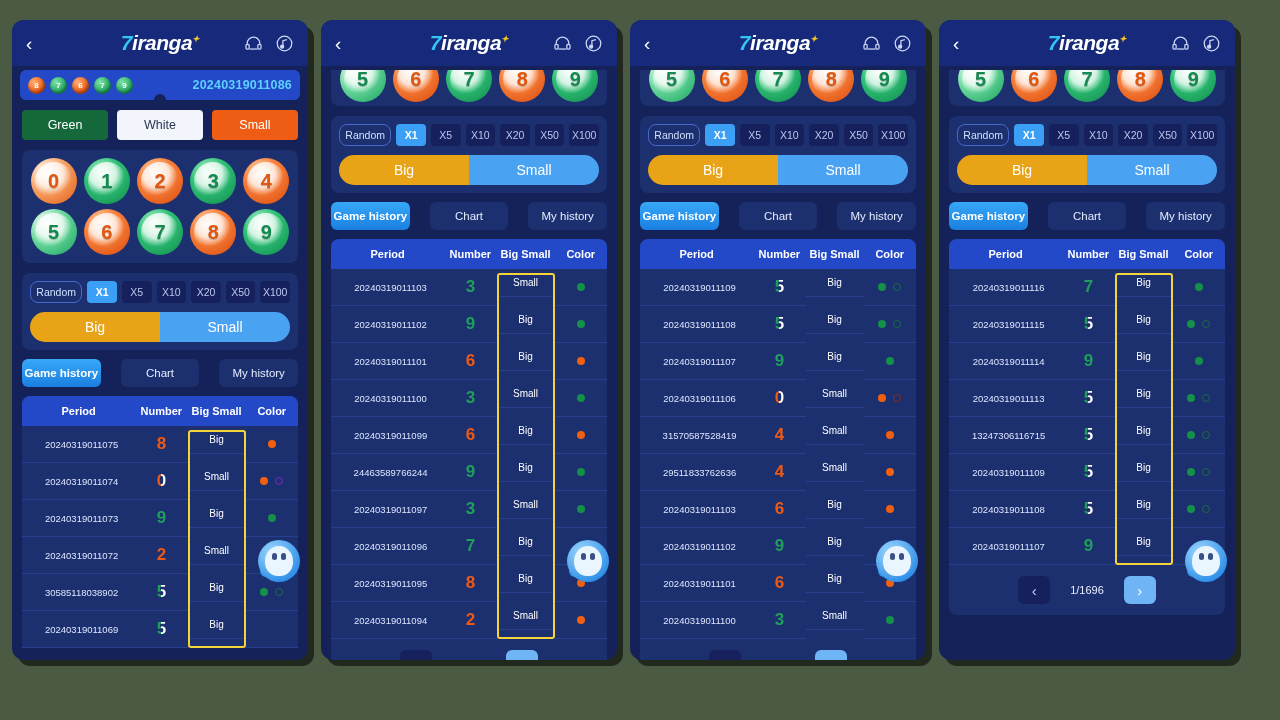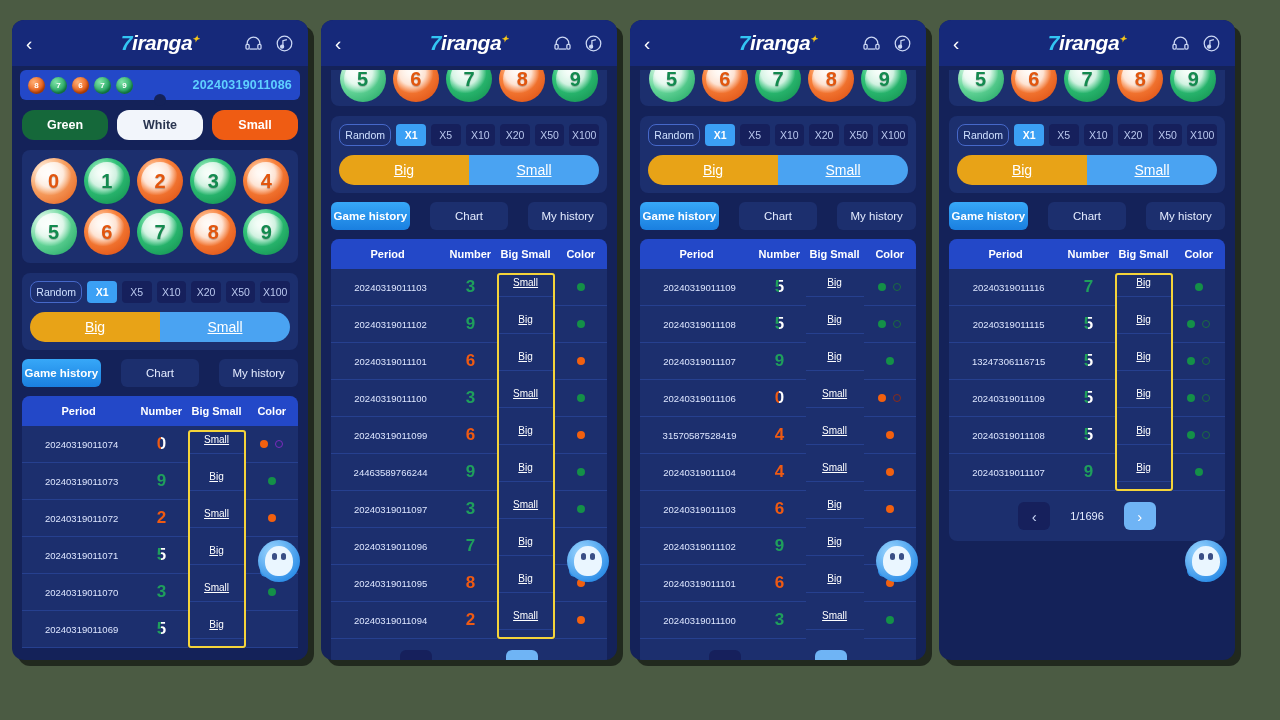--- a/index.html
+++ b/index.html
@@ -53,22 +53,22 @@
   .mb.g { background: radial-gradient(circle at 35% 30%, #7fe3a8, #19a05a 70%); }
   .mb.o { background: radial-gradient(circle at 35% 30%, #ffb077, #e8540a 70%); }
   .periodbar .pnum {
     margin-left: auto; color: #5fd0ff; font-size: 12.5px; font-weight: bold; letter-spacing: .2px;
   }
   .notch { position: absolute; bottom: -6px; left: 50%; width: 12px; height: 12px;
            background: #142259; border-radius: 50%; transform: translateX(-50%); }
 
   
   .colorrow { display: flex; gap: 9px; padding: 10px 10px 0; }
-  .cbtn { flex: 1; height: 30px; border-radius: 12px; display: flex; align-items: center;
-          justify-content: center; font-size: 12.5px; cursor: pointer; font-weight: bold; }
+  .cbtn { flex: 1; height: 30px; border-radius: 4px; display: flex; align-items: center;
+          justify-content: center; font-size: 12.5px; cursor: pointer; }
   .cbtn.green { background: #15683a; color: #fff; }
   .cbtn.white { background: #f2f5fb; color: #2a3550; }
   .cbtn.orange { background: #ef5c13; color: #fff; }
 
   
   .ballbox { margin: 10px 10px 0; background: #1c2f6e; border-radius: 8px; padding: 8px 7px; }
   .ballgrid { display: grid; grid-template-columns: repeat(5,1fr); gap: 5px 4px; }
   .ball { width: 46px; height: 46px; border-radius: 50%; margin: 0 auto;
           display: flex; align-items: center; justify-content: center;
           font-size: 20px; font-weight: bold; color: #fff; cursor: pointer;
@@ -87,21 +87,21 @@
   .betbox { margin: 10px 10px 0; background: #1c2f6e; border-radius: 8px; padding: 8px; }
   .multrow { display: flex; gap: 5px; align-items: center; }
   .mult { flex: 1; height: 22px; border-radius: 4px; background: #16205c;
           display: flex; align-items: center; justify-content: center;
           font-size: 10.5px; color: #b9c7ee; cursor: pointer; }
   .mult.random { flex: 1.7; background: transparent; border: 1px solid #4668c9; color: #cfe0ff; border-radius: 8px; }
   .mult.active { background: #3ba0f5; color: #fff; font-weight: bold; }
 
   .bigsmall { display: flex; margin-top: 9px; border-radius: 16px; overflow: hidden; height: 30px; }
   .bs { flex: 1; display: flex; align-items: center; justify-content: center;
-        font-size: 14px; color: #fff; cursor: pointer; text-decoration: underline; }
+        font-size: 14px; color: #fff; cursor: pointer; }
   .bs.big { background: #e8a317; }
   .bs.small { background: #4aa3f2; }
 
   
   .tabs { display: flex; gap: 20px; padding: 9px 10px 0; }
   .tab { flex: 1; height: 28px; border-radius: 6px; background: #1c2f6e; color: #e4ecff;
          display: flex; align-items: center; justify-content: center; font-size: 11.5px; cursor: pointer; }
   .tab.active { background: linear-gradient(180deg,#37a8f8,#1a7fe0); font-weight: bold; color: #fff; }
 
   
@@ -247,20 +247,30 @@
           <thead>
             <tr>
               <th style="width: 41%;">Period</th>
               <th style="width: 19%;">Number</th>
               <th style="width: 21%;">Big Small</th>
               <th style="width: 19%;">Color</th>
             </tr>
           </thead>
           <tbody>
             <tr>
+              <td class="period">20240319011075</td>
+              <td class="num o">8</td>
+              <td class="bs">Big</td>
+              <td>
+                <div class="dots">
+                  <div class="dot orange"></div>
+                </div>
+              </td>
+            </tr>
+            <tr>
               <td class="period">20240319011074</td>
               <td class="num og"><span class="half">0</span></td>
               <td class="bs">Small</td>
               <td>
                 <div class="dots">
                   <div class="dot orange"></div>
                   <div class="dot ring-v"></div>
                 </div>
               </td>
             </tr>
@@ -278,37 +288,27 @@
               <td class="period">20240319011072</td>
               <td class="num o">2</td>
               <td class="bs">Small</td>
               <td>
                 <div class="dots">
                   <div class="dot orange"></div>
                 </div>
               </td>
             </tr>
             <tr>
-              <td class="period">20240319011071</td>
+              <td class="period">30585118038902</td>
               <td class="num go"><span class="halfg">5</span></td>
               <td class="bs">Big</td>
               <td>
                 <div class="dots">
                   <div class="dot green"></div>
                   <div class="dot ring-g"></div>
-                </div>
-              </td>
-            </tr>
-            <tr>
-              <td class="period">20240319011070</td>
-              <td class="num g">3</td>
-              <td class="bs">Small</td>
-              <td>
-                <div class="dots">
-                  <div class="dot green"></div>
                 </div>
               </td>
             </tr>
             <tr>
               <td class="period">20240319011069</td>
               <td class="num go"><span class="halfg">5</span></td>
               <td class="bs">Big</td>
               <td></td>
             </tr>
           </tbody>
@@ -623,21 +623,21 @@
               <td class="period">31570587528419</td>
               <td class="num o">4</td>
               <td class="bs">Small</td>
               <td>
                 <div class="dots">
                   <div class="dot orange"></div>
                 </div>
               </td>
             </tr>
             <tr>
-              <td class="period">20240319011104</td>
+              <td class="period">29511833762636</td>
               <td class="num o">4</td>
               <td class="bs">Small</td>
               <td>
                 <div class="dots">
                   <div class="dot orange"></div>
                 </div>
               </td>
             </tr>
             <tr>
               <td class="period">20240319011103</td>
@@ -778,20 +778,41 @@
               <td class="num go"><span class="halfg">5</span></td>
               <td class="bs">Big</td>
               <td>
                 <div class="dots">
                   <div class="dot green"></div>
                   <div class="dot ring-g"></div>
                 </div>
               </td>
             </tr>
             <tr>
+              <td class="period">20240319011114</td>
+              <td class="num g">9</td>
+              <td class="bs">Big</td>
+              <td>
+                <div class="dots">
+                  <div class="dot green"></div>
+                </div>
+              </td>
+            </tr>
+            <tr>
+              <td class="period">20240319011113</td>
+              <td class="num go"><span class="halfg">5</span></td>
+              <td class="bs">Big</td>
+              <td>
+                <div class="dots">
+                  <div class="dot green"></div>
+                  <div class="dot ring-g"></div>
+                </div>
+              </td>
+            </tr>
+            <tr>
               <td class="period">13247306116715</td>
               <td class="num go"><span class="halfg">5</span></td>
               <td class="bs">Big</td>
               <td>
                 <div class="dots">
                   <div class="dot green"></div>
                   <div class="dot ring-g"></div>
                 </div>
               </td>
             </tr>

